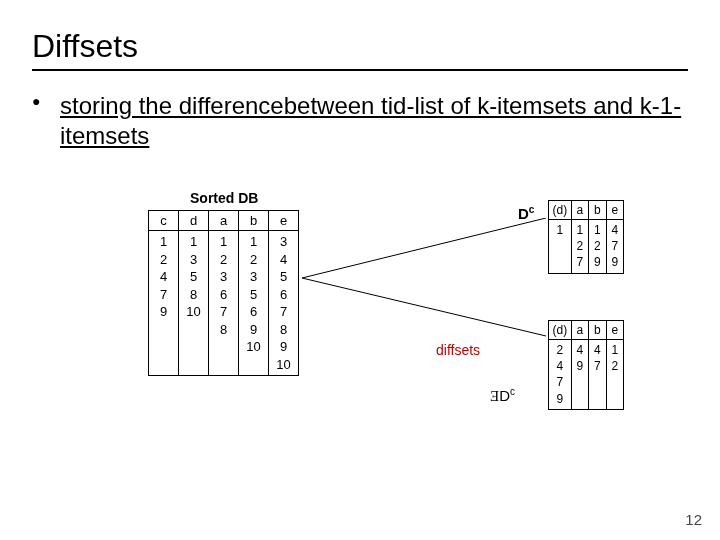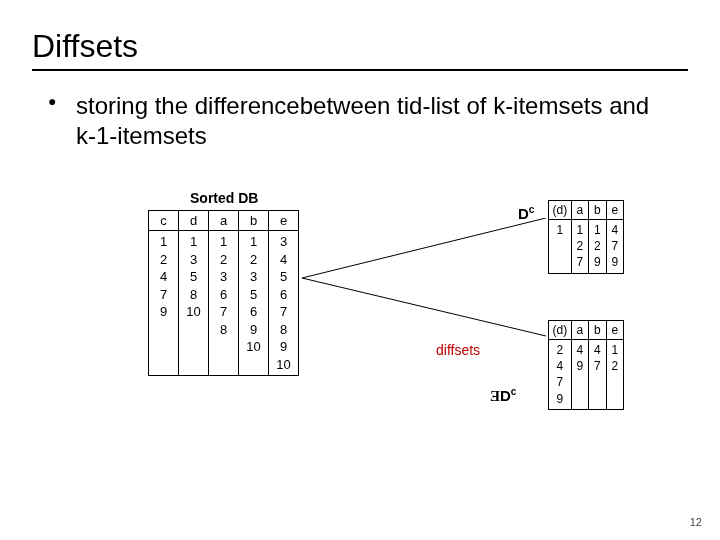--- a/index.html
+++ b/index.html
@@ -17,21 +17,21 @@
   .title {
     font-size: 32px;
     font-weight: 400;
     margin: 0 0 4px 0;
   }
   .rule {
     border: none;
     border-top: 2px solid #000;
     margin: 4px 0 20px 0;
   }
-  .bullets { margin: 16px; padding: 0; list-style: none; }
+  .bullets { margin: 0; padding: 0; list-style: none; text-decoration: underline; }
   .bullets li {
     font-size: 24px;
     line-height: 1.25;
     position: relative;
     padding-left: 28px;
     margin-bottom: 2px;
   }
   .bullets li::before {
     content: "\25CF";
     position: absolute;
@@ -104,37 +104,36 @@
     top: 152px;
     left: 436px;
     font-size: 14px;
     color: #c00000;
   }
   .ddc-label {
     position: absolute;
     top: 196px;
     left: 490px;
     font-size: 15px;
-    font-weight: bold;
   }
   .ddc-label .partial { font-family: "Times New Roman", serif; }
 
   .connector {
     position: absolute;
     top: 28px;
     left: 302px;
     width: 244px;
     height: 170px;
     pointer-events: none;
   }
   .page-num {
     position: absolute;
     right: 18px;
     bottom: 12px;
-    font-size: 11px;
+    font-size: 15px;
     color: #444;
   }
 </style>
 </head>
 <body>
 
 <div class="slide">
   <h1 class="title">Diffsets</h1>
   <hr class="rule">
   <ul class="bullets">

